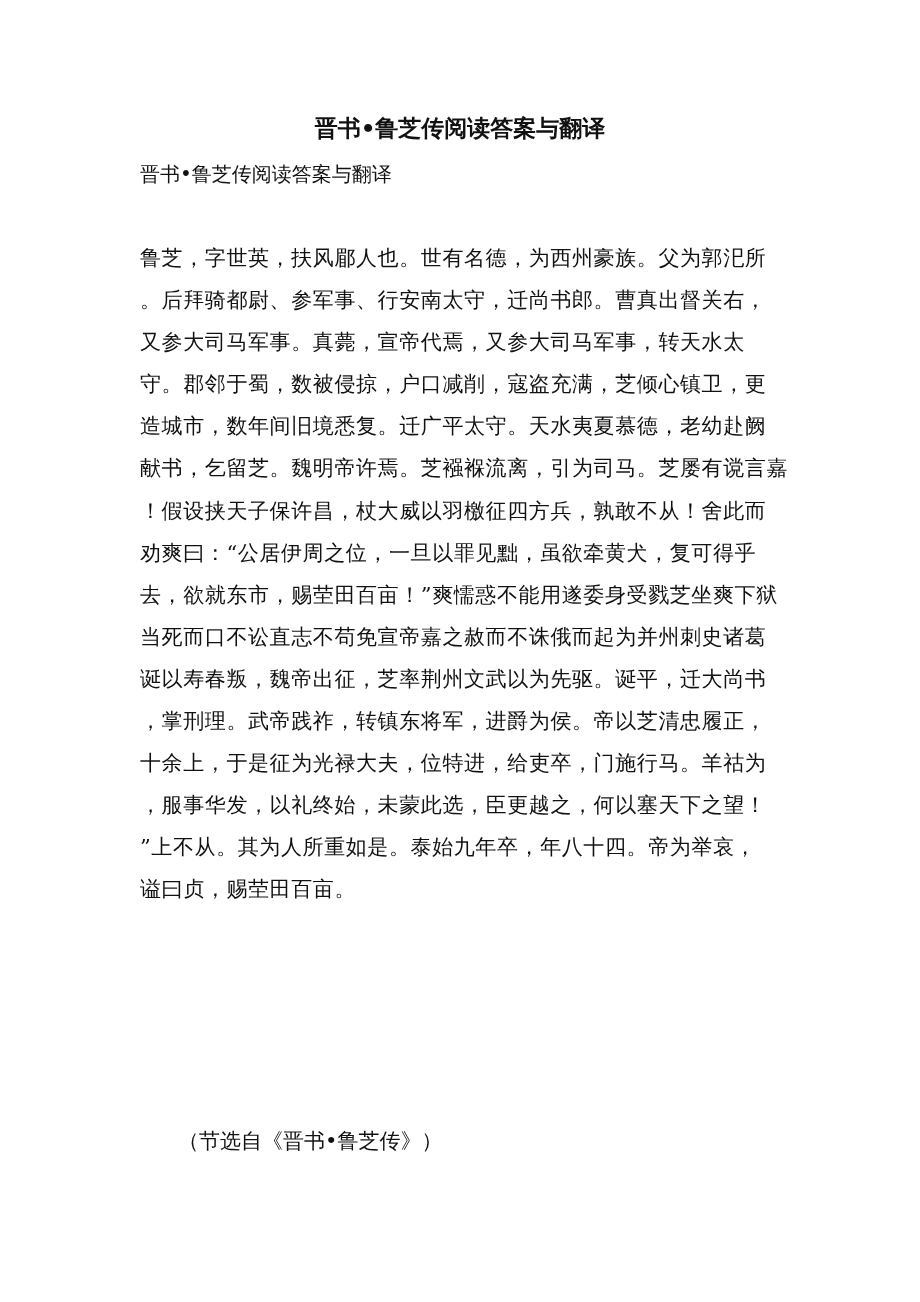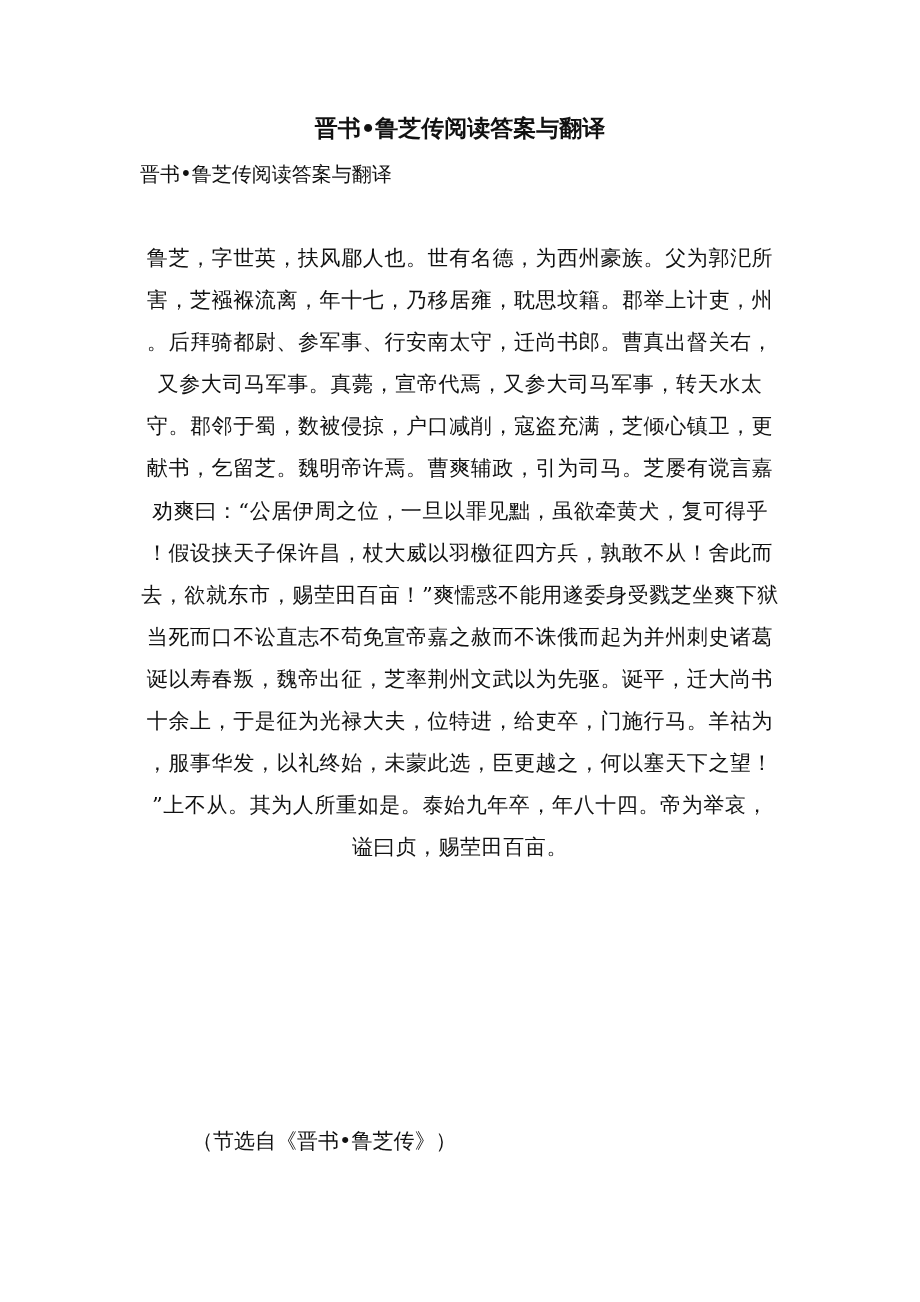--- a/index.html
+++ b/index.html
@@ -3,42 +3,43 @@
 <meta charset="utf-8">
 <style>
   html, body { margin: 0; padding: 0; background: #ffffff; }
   body { width: 920px; height: 1302px; position: relative; overflow: hidden;
          font-family: "DejaVu Serif", "Liberation Serif", serif; color: #111111; }
   .doc-title { position: absolute; top: 108px; left: 0; width: 920px; text-align: center;
                font-size: 23px; font-weight: bold; line-height: 40px; letter-spacing: 0px; }
   .doc-subtitle { position: absolute; top: 154px; left: 140px; font-size: 20px; line-height: 40px; }
   .body-text { position: absolute; top: 237px; left: 140px; width: 640px; }
   .line { display: block; height: 42.1px; line-height: 42.1px; font-size: 21px;
-          white-space: nowrap; letter-spacing: 0.6px; text-align: center; }
-  .source { position: absolute; top: 1120px; left: 192px; font-size: 21px; line-height: 42px; white-space: nowrap; }
+          white-space: nowrap; letter-spacing: 0.6px; }
+  .source { position: absolute; top: 1120px; left: 178px; font-size: 21px; line-height: 42px; white-space: nowrap; }
 </style>
 </head>
 <body>
 
 <div class="page">
   <h1 class="doc-title" style="margin:0;">晋书•鲁芝传阅读答案与翻译</h1>
   <div class="doc-subtitle">晋书•鲁芝传阅读答案与翻译</div>
 
   <div class="body-text">
     <span class="line">鲁芝，字世英，扶风郿人也。世有名德，为西州豪族。父为郭汜所</span>
-    <span class="line">害，芝襁褓流离，年十七，乃移居雍，耽思坟籍。郡举上计吏，州</span>
     <span class="line">。后拜骑都尉、参军事、行安南太守，迁尚书郎。曹真出督关右，</span>
     <span class="line">又参大司马军事。真薨，宣帝代焉，又参大司马军事，转天水太</span>
     <span class="line">守。郡邻于蜀，数被侵掠，户口减削，寇盗充满，芝倾心镇卫，更</span>
-    <span class="line">献书，乞留芝。魏明帝许焉。曹爽辅政，引为司马。芝屡有谠言嘉</span>
+    <span class="line">造城市，数年间旧境悉复。迁广平太守。天水夷夏慕德，老幼赴阙</span>
+    <span class="line">献书，乞留芝。魏明帝许焉。芝襁褓流离，引为司马。芝屡有谠言嘉</span>
+    <span class="line">！假设挟天子保许昌，杖大威以羽檄征四方兵，孰敢不从！舍此而</span>
     <span class="line">劝爽曰：“公居伊周之位，一旦以罪见黜，虽欲牵黄犬，复可得乎</span>
-    <span class="line">！假设挟天子保许昌，杖大威以羽檄征四方兵，孰敢不从！舍此而</span>
     <span class="line">去，欲就东市，赐茔田百亩！”爽懦惑不能用遂委身受戮芝坐爽下狱</span>
     <span class="line">当死而口不讼直志不苟免宣帝嘉之赦而不诛俄而起为并州刺史诸葛</span>
     <span class="line">诞以寿春叛，魏帝出征，芝率荆州文武以为先驱。诞平，迁大尚书</span>
+    <span class="line">，掌刑理。武帝践祚，转镇东将军，进爵为侯。帝以芝清忠履正，</span>
     <span class="line">十余上，于是征为光禄大夫，位特进，给吏卒，门施行马。羊祜为</span>
     <span class="line">，服事华发，以礼终始，未蒙此选，臣更越之，何以塞天下之望！</span>
     <span class="line">”上不从。其为人所重如是。泰始九年卒，年八十四。帝为举哀，</span>
     <span class="line">谥曰贞，赐茔田百亩。</span>
   </div>
 
   <div class="source">（节选自《晋书•鲁芝传》）</div>
 </div>
 
 </body></html>

